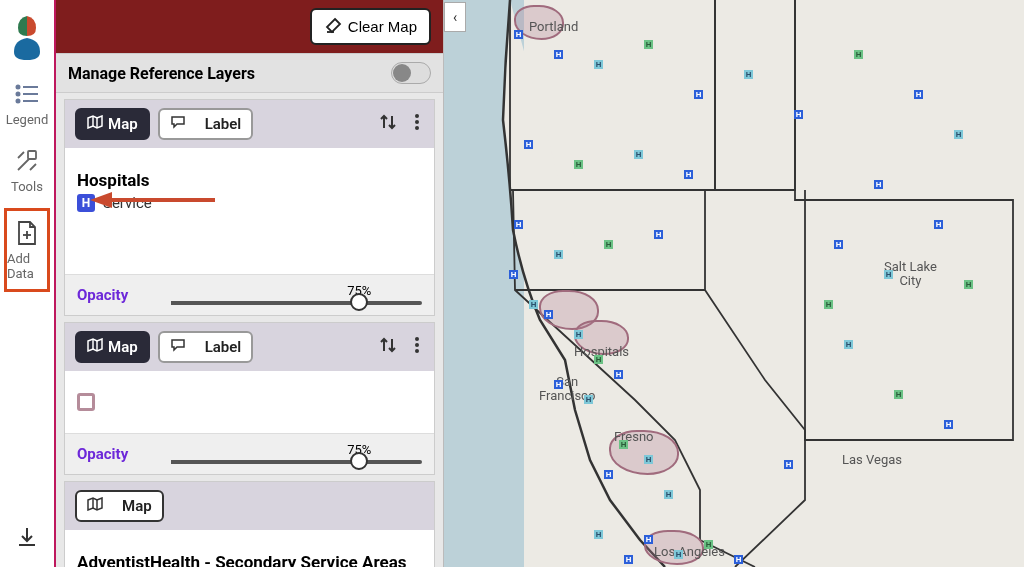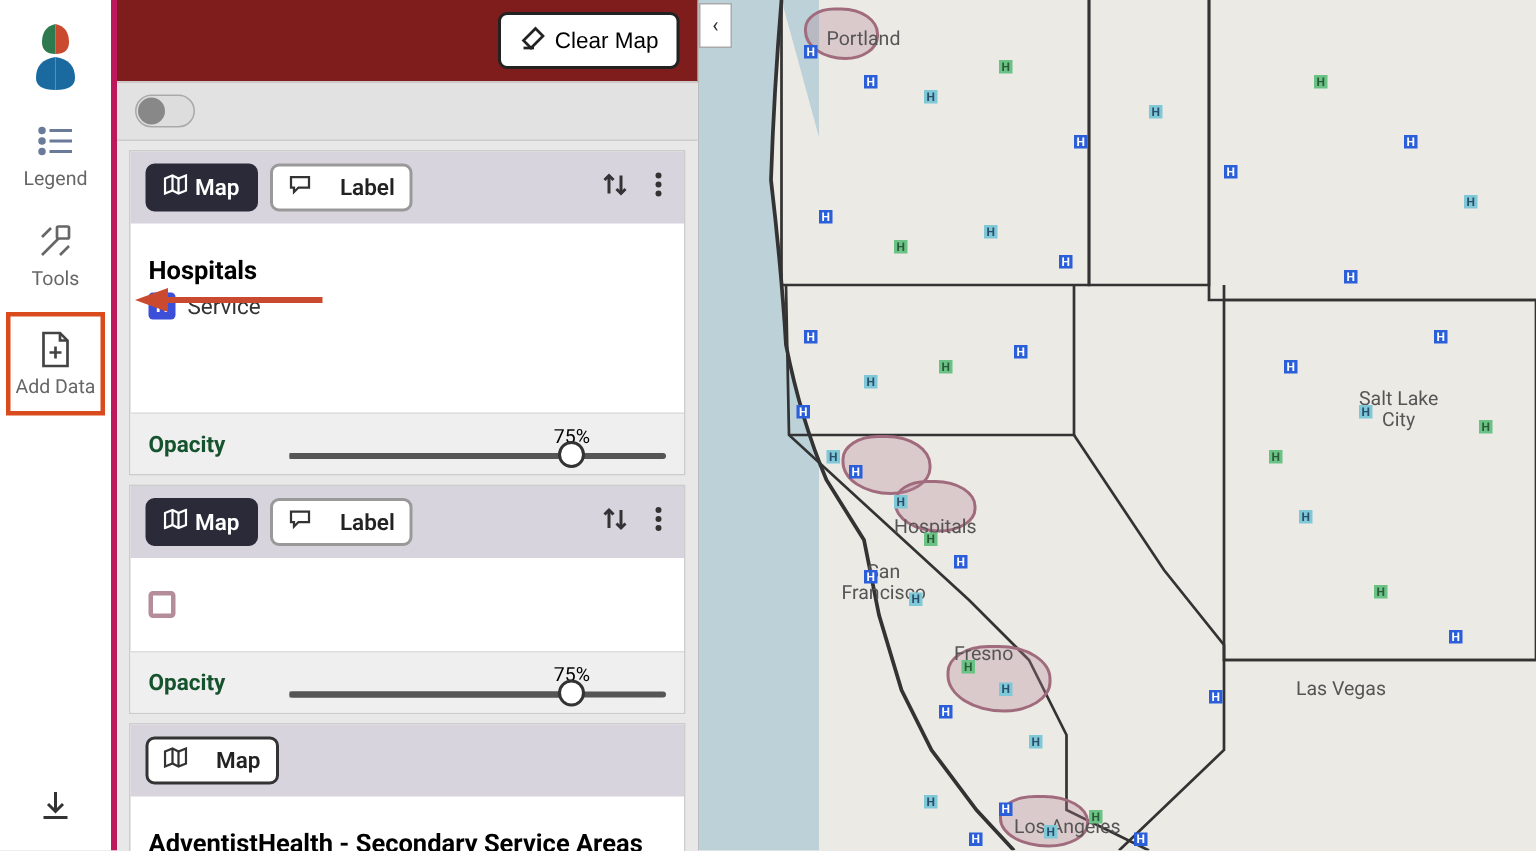--- a/index.html
+++ b/index.html
@@ -1,19 +1,19 @@
 <!DOCTYPE html>
 <html><head>
 <meta charset="utf-8">
 <style>
   * { box-sizing: border-box; margin: 0; padding: 0; }
   body { font-family: -apple-system, BlinkMacSystemFont, "Segoe UI", Roboto, Arial, sans-serif; width: 1024px; height: 567px; overflow: hidden; background: #e8e8e8; display: flex; }
   
   
-  .nav-rail { width: 78px; background: #fff; border-right: 4px solid #be185d; display: flex; flex-direction: column; align-items: center; }
+  .nav-rail { width: 56px; background: #fff; border-right: 2px solid #be185d; display: flex; flex-direction: column; align-items: center; }
   .logo { width: 50px; height: 50px; margin: 12px 0 8px; position: relative; }
   .logo svg { width: 100%; height: 100%; }
   .nav-item { width: 100%; padding: 10px 0; display: flex; flex-direction: column; align-items: center; cursor: pointer; color: #666; font-size: 13px; }
   .nav-item .icon-box { width: 28px; height: 28px; margin-bottom: 4px; display:flex; align-items:center; justify-content:center; }
   .nav-item.highlighted { border: 3px solid #d94a1d; margin: 4px; width: calc(100% - 8px); padding: 8px 0; }
   .nav-spacer { flex: 1; }
   .download-btn { padding: 14px 0; cursor:pointer; color:#333; }
 
   
   .side-panel { width: 388px; background: #e8e8e8; border-right: 1px solid #bbb; display: flex; flex-direction: column; overflow-y:auto; }
@@ -32,21 +32,21 @@
   .chip.light { background:#fff; color:#222; border:2px solid #999;gap:19px; }
   .toolbar-spacer { flex:1; }
   .sort-icon, .more-icon { cursor:pointer; padding:2px 4px; color:#333; }
   .layer-body { padding:22px 12px; }
   .layer-title { font-weight:700; font-size:17px; margin-bottom:4px; }
   .layer-sub { display:flex; align-items:center; gap:8px; font-size:15px; color:#333; }
   .sub-swatch { width:18px; height:18px; border-radius:3px; display:inline-block; }
   .sub-swatch.blue { background:#3b4fd9; color:#fff; text-align:center; font-weight:700; font-size:12px; line-height:18px; }
   .sub-swatch.pink { background:#fff; border:3px solid #b58c9a; }
   .opacity-row { background:#efefef; padding:10px 12px; display:flex; align-items:center; gap:14px; border-top:1px solid #ddd; }
-  .opacity-label { font-weight:700; font-size:15px; color:#14532d; width:80px; }
+  .opacity-label { font-weight:700; font-size:15px; color:#6d28d9; width:80px; }
   .slider-wrap { flex:1; position:relative; padding-top:16px; }
   .slider-val { position:absolute; top:-2px; left:75%; transform:translateX(-50%); font-size:13px; }
   .slider { position:relative; height:4px; background:#555; border-radius:2px; }
   .slider .fill { position:absolute; height:4px; background:#555; width:75%; }
   .slider .thumb { position:absolute; width:18px; height:18px; background:#fff; border:2px solid #333; border-radius:50%; top:-8px; left:75%; transform:translateX(-50%); cursor:pointer; }
 
   
   .arrow-annot { position:absolute; left:90px; top:190px; z-index:10; pointer-events:none; }
   .arrow-annot svg { display:block; }
 
@@ -125,20 +125,21 @@
       <span>
         <svg width="18" height="18" viewBox="0 0 18 18" stroke="#222" stroke-width="1.8" fill="none">
           <path d="M11 3 L16 8 L8 16 L3 11 Z"></path>
             <line x1="3" y1="16" x2="10" y2="16"></line>
         </svg>
       </span>
       <span>Clear Map</span>
     </button>
   </div>
   <div class="panel-header">
+    <span class="panel-header-title">Manage Reference Layers</span>
     <div class="toggle"></div>
   </div>
 
   <div class="layer-card">
     <div class="layer-toolbar">
       <div class="chip dark">
         <span><svg width="16" height="14" viewBox="0 0 16 14" stroke="#fff" stroke-width="1.5" fill="none">
               <path d="M1 3 L6 1 L10 3 L15 1 V11 L10 13 L6 11 L1 13 Z"></path>
               <line x1="6" y1="1" x2="6" y2="11"></line>
               <line x1="10" y1="3" x2="10" y2="13"></line>

